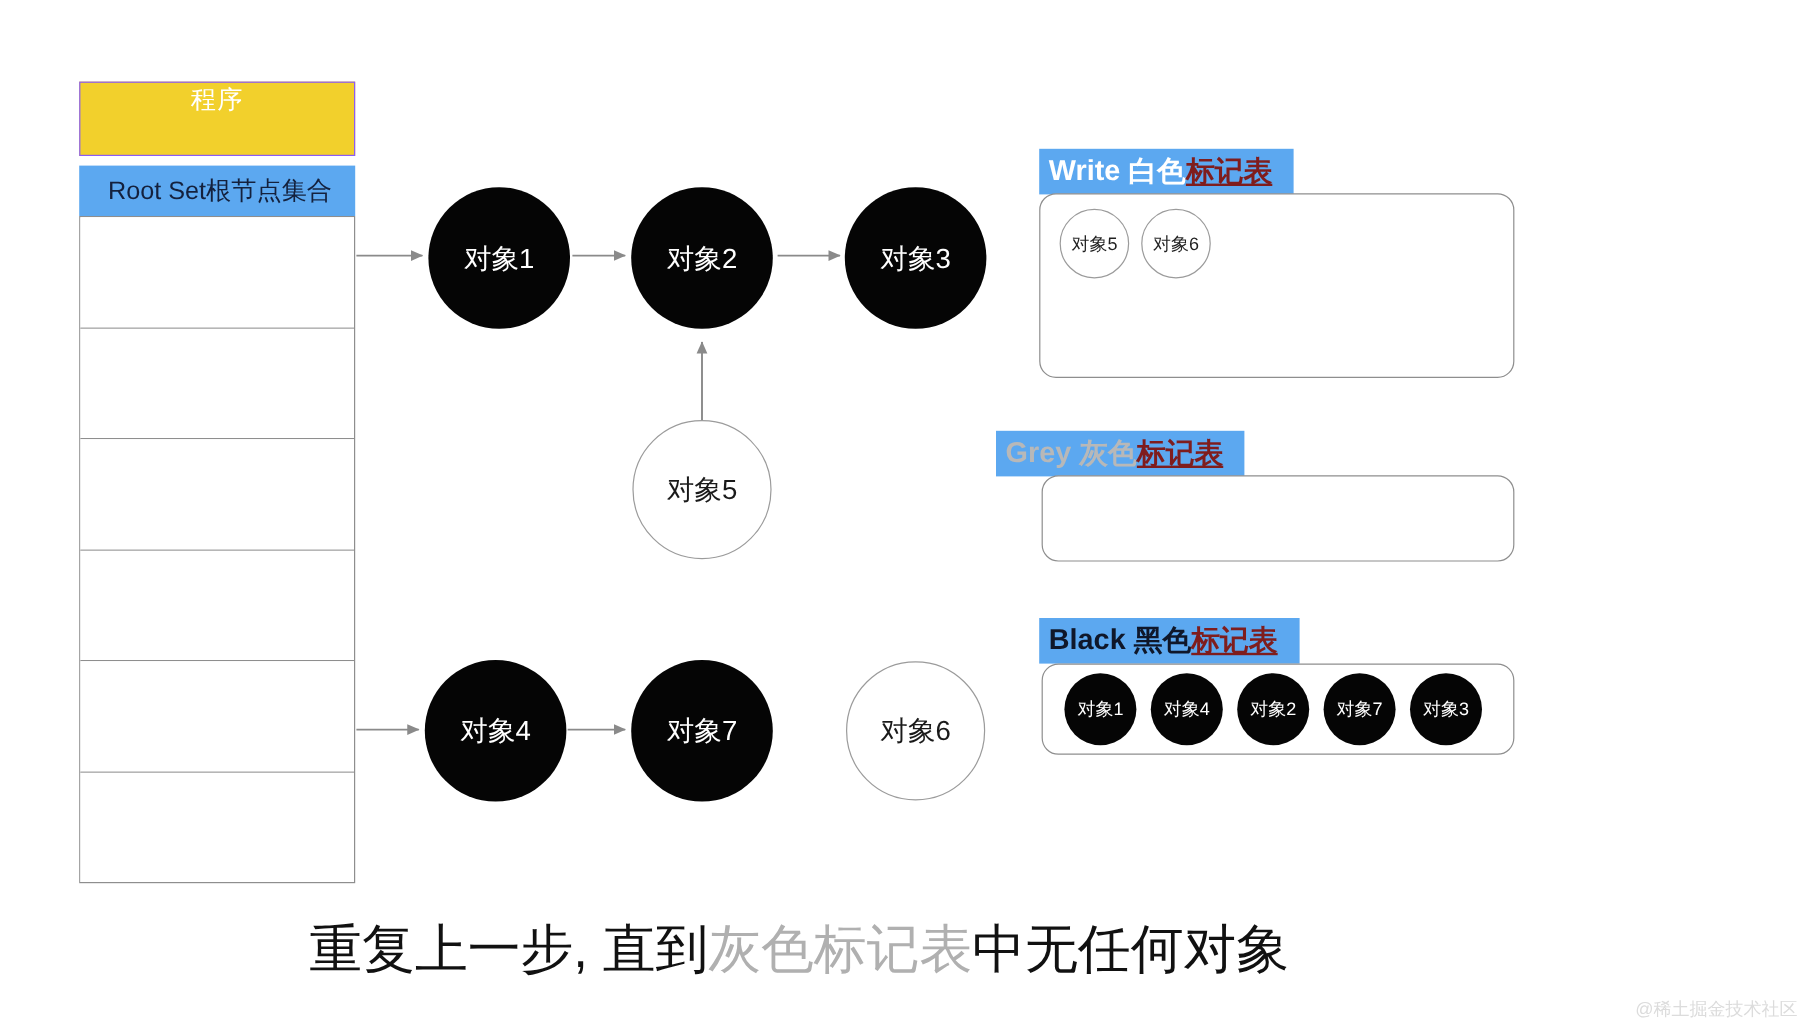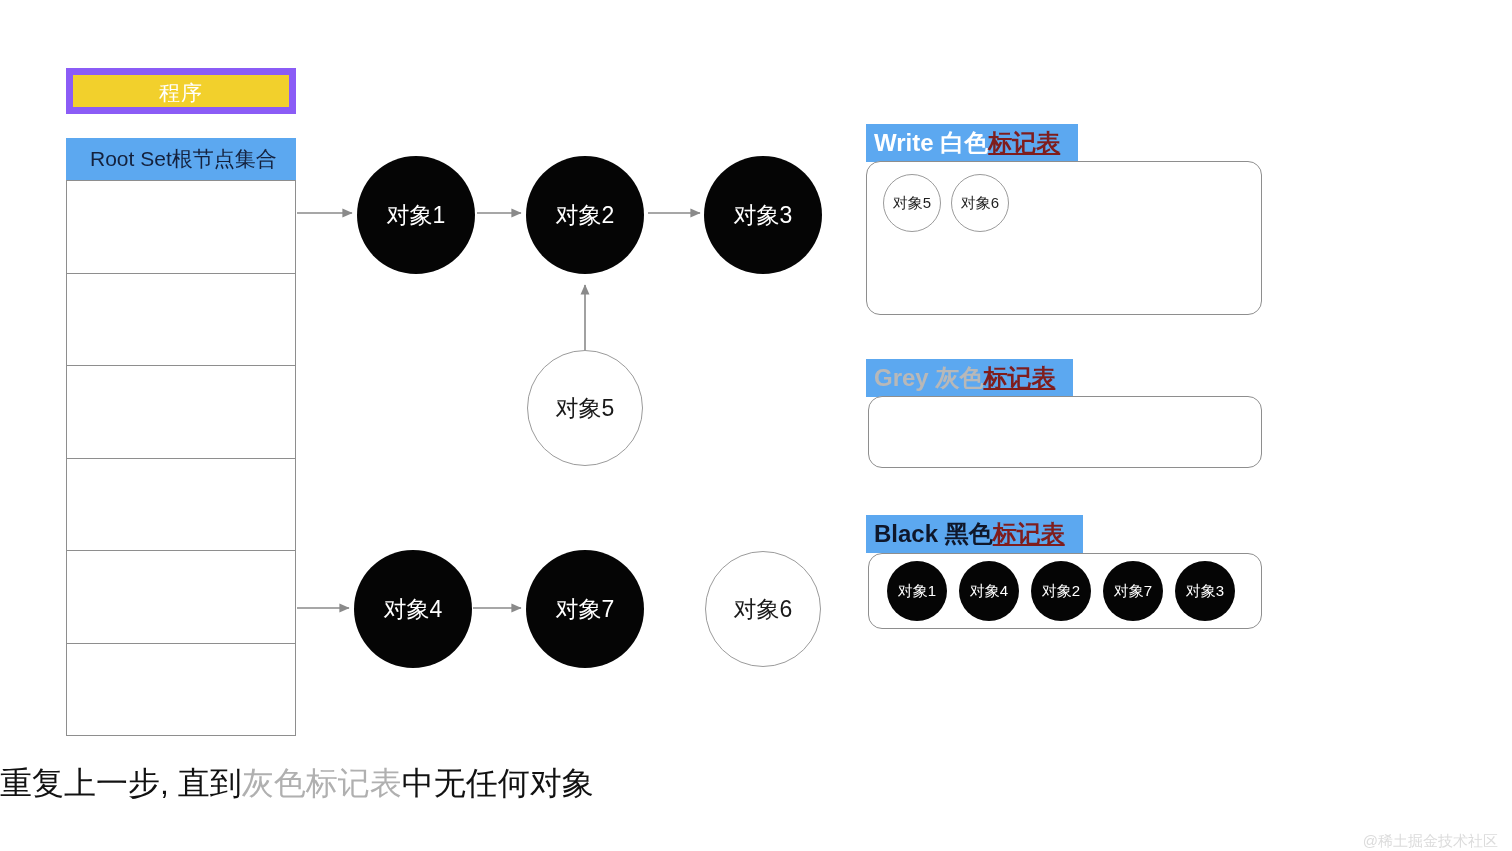--- a/index.html
+++ b/index.html
@@ -16,25 +16,25 @@
   }
   #stage {
     position: relative;
     width: 1512px;
     height: 851px;
   }
   .abs { position: absolute; }
 
   
   .program-box {
-    left: 66px; top: 68px; width: 230px; height: 46px;
+    left: 66px; top: 68px; width: 230px; height: 62px;
     background: #F2D02C;
-    border: 7px solid #8b5cf6;
-    box-sizing: border-box;
-    display: flex; align-items: flex-end; justify-content: center;
+    border: 1px solid #8b5cf6;
+    box-sizing: border-box;
+    display: flex; align-items: flex-start; justify-content: center;
     color: #ffffff;
     font-size: 21px;
     letter-spacing: 1px;
   }
   .rootset-header {
     left: 66px; top: 138px; width: 230px; height: 42px;
     background: #5CA8F0;
     box-sizing: border-box;
     display: flex; align-items: center;
     padding-left: 24px;
@@ -107,22 +107,22 @@
     background: #ffffff; color: #1f1f1f;
     border: 1.5px solid #9b9b9b;
   }
   .chip.black {
     background: #050505; color: #ffffff;
   }
 
   
   .caption {
     left: 0; top: 762px; width: 1332px;
-    text-align: left;
-    font-size: 32px;
+    text-align: center;
+    font-size: 44px;
     color: #111111;
     white-space: nowrap;
   }
   .caption .grey { color: #b0b0b0; }
   .watermark {
     right: 14px; bottom: 0;
     font-size: 15px;
     color: #dcdcdc;
     white-space: nowrap;
   }
@@ -205,21 +205,21 @@
   </div>
   <div class="abs panel-body" style="left:866px; top:161px; width:396px; height:154px; align-items:flex-start; padding-top:12px;">
     <div class="chip white" style="width:58px; height:58px; margin-right:10px;">
       <span>对象5</span>
     </div>
     <div class="chip white" style="width:58px; height:58px;">
       <span>对象6</span>
     </div>
   </div>
 
-  <div class="abs panel-label" style="left:866px; top:359px;">
+  <div class="abs panel-label" style="left:830px; top:359px;">
     <span class="en-grey">Grey</span>
     <span class="en-grey" style="white-space:pre;">&nbsp;</span>
     <span class="en-grey">灰色</span>
     <span class="cn-black">标记表</span>
   </div>
   <div class="abs panel-body" style="left:868px; top:396px; width:394px; height:72px;"></div>
 
   <div class="abs panel-label" style="left:866px; top:515px;">
     <span class="en-black">Black</span>
     <span class="en-black" style="white-space:pre;">&nbsp;</span>

